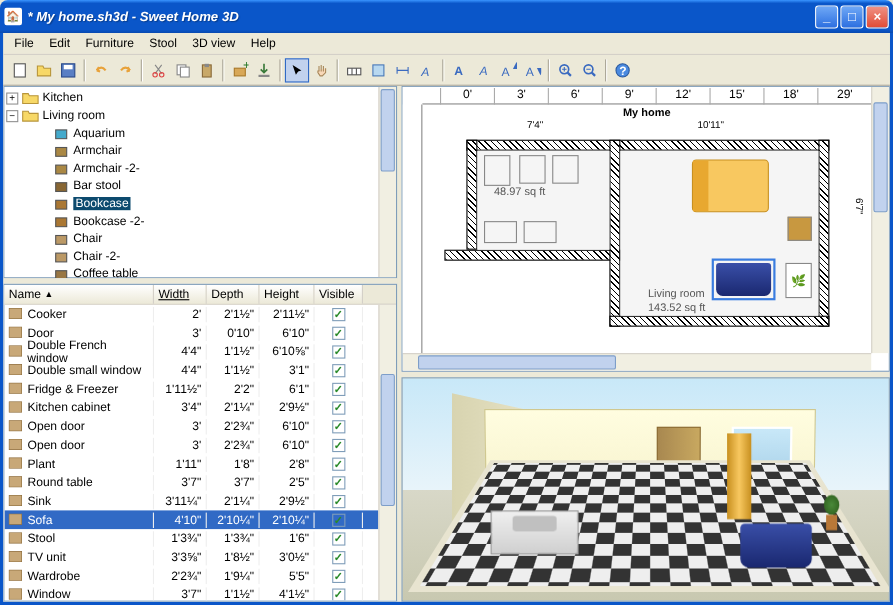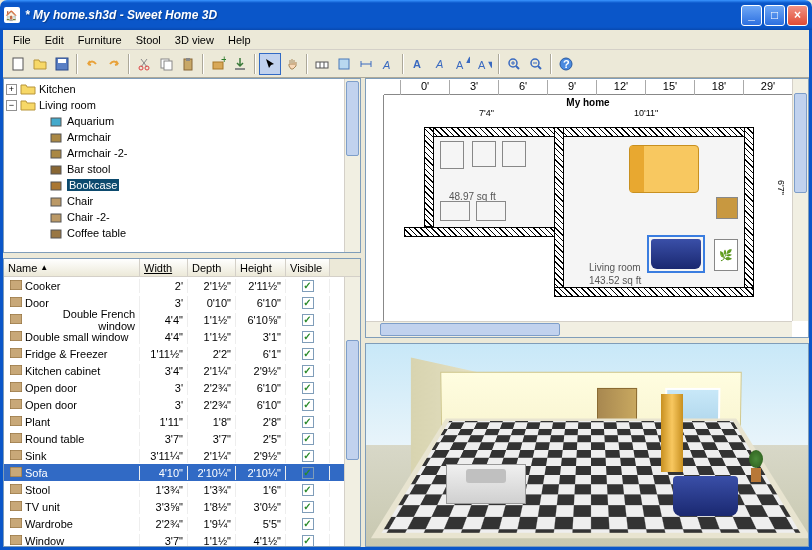--- a/index.html
+++ b/index.html
@@ -47,21 +47,21 @@
 
 
 .table-wrap { flex: 1; background: #fff; border: 1px solid #7f9db9; display: flex; flex-direction: column; overflow: hidden; }
 .thead { display: flex; background: #ece9d8; border-bottom: 1px solid #d4d0c8; height: 18px; }
 .th { border-right: 1px solid #d4d0c8; padding: 2px 4px; display: flex; align-items: center; background: linear-gradient(to bottom, #fff, #ece9d8); }
 .th.name { width: 136px; }
 .th.w { width: 48px; text-decoration: underline; }
 .th.d { width: 48px; }
 .th.h { width: 50px; }
 .th.v { width: 44px; text-align: center; }
-.tbody { flex: 1; overflow: hidden; display:flex;text-align:right; }
+.tbody { flex: 1; overflow: hidden; display:flex; }
 .rows { flex:1; }
 .tr { display: flex; height: 17px; align-items: center; }
 .tr.sel { background: #316ac5; color: #fff; }
 .td { border-right: 1px solid #eee; padding: 1px 4px; display: flex; align-items: center; overflow: hidden; }
 .td.name { width: 136px; }
 .td.w { width: 48px; justify-content: flex-end; }
 .td.d { width: 48px; justify-content: flex-end; }
 .td.h { width: 50px; justify-content: flex-end; }
 .td.v { width: 44px; justify-content: center; }
 .chk { width: 12px; height: 12px; border: 1px solid #7f9db9; display:flex; align-items:center; justify-content:center; color: #2a8a2a; font-size: 10px; font-weight:bold; }
@@ -341,20 +341,31 @@
             <div class="tree-item sel">
               <span class="spacer"></span>
               <span class="spacer"></span>
               <span class="spacer"></span>
               <span class="ic">
                 <svg width="14" height="12">
                   <rect x="2" y="3" width="10" height="8" fill="#a73" stroke="#555"></rect>
                 </svg>
               </span>
               <span class="lbl">Bookcase</span>
+            </div>
+            <div class="tree-item">
+              <span class="spacer"></span>
+              <span class="spacer"></span>
+              <span class="spacer"></span>
+              <span class="ic">
+                <svg width="14" height="12">
+                  <rect x="2" y="3" width="10" height="8" fill="#a73" stroke="#555"></rect>
+                </svg>
+              </span>
+              <span class="lbl">Bookcase -2-</span>
             </div>
             <div class="tree-item">
               <span class="spacer"></span>
               <span class="spacer"></span>
               <span class="spacer"></span>
               <span class="ic">
                 <svg width="14" height="12">
                   <rect x="2" y="3" width="10" height="8" fill="#b96" stroke="#555"></rect>
                 </svg>
               </span>
@@ -611,21 +622,21 @@
 
             <div class="wall wall-pattern" style="top:10px;left:30px;width:330px;height:10px"></div>
             <div class="wall wall-pattern" style="top:10px;left:30px;width:10px;height:100px"></div>
             <div class="wall wall-pattern" style="top:10px;left:350px;width:10px;height:170px"></div>
             <div class="wall wall-pattern" style="top:110px;left:10px;width:160px;height:10px"></div>
             <div class="wall wall-pattern" style="top:10px;left:160px;width:10px;height:170px"></div>
             <div class="wall wall-pattern" style="top:170px;left:160px;width:200px;height:10px"></div>
 
             <div style="position:absolute;top:20px;left:40px;width:120px;height:90px;background:#f5f5f5"></div>
             <div style="position:absolute;top:20px;left:170px;width:180px;height:150px;background:#f5f5f5"></div>
-            <div class="room-label" style="top:74px;left:55px">48.97 sq ft</div>
+            <div class="room-label" style="top:52px;left:55px">48.97 sq ft</div>
             <div class="room-label" style="top:145px;left:195px">Living room</div>
             <div class="room-label" style="top:158px;left:195px">143.52 sq ft</div>
 
             <div class="furn" style="top:24px;left:46px;width:24px;height:28px"></div>
             <div class="furn" style="top:24px;left:78px;width:24px;height:26px"></div>
             <div class="furn" style="top:24px;left:108px;width:24px;height:26px"></div>
             <div class="furn" style="top:84px;left:46px;width:30px;height:20px"></div>
             <div class="furn" style="top:84px;left:82px;width:30px;height:20px"></div>
 
             <div style="position:absolute;top:28px;left:235px;width:70px;height:48px;background:#f8c860;border:1px solid #c89020;border-radius:4px">

